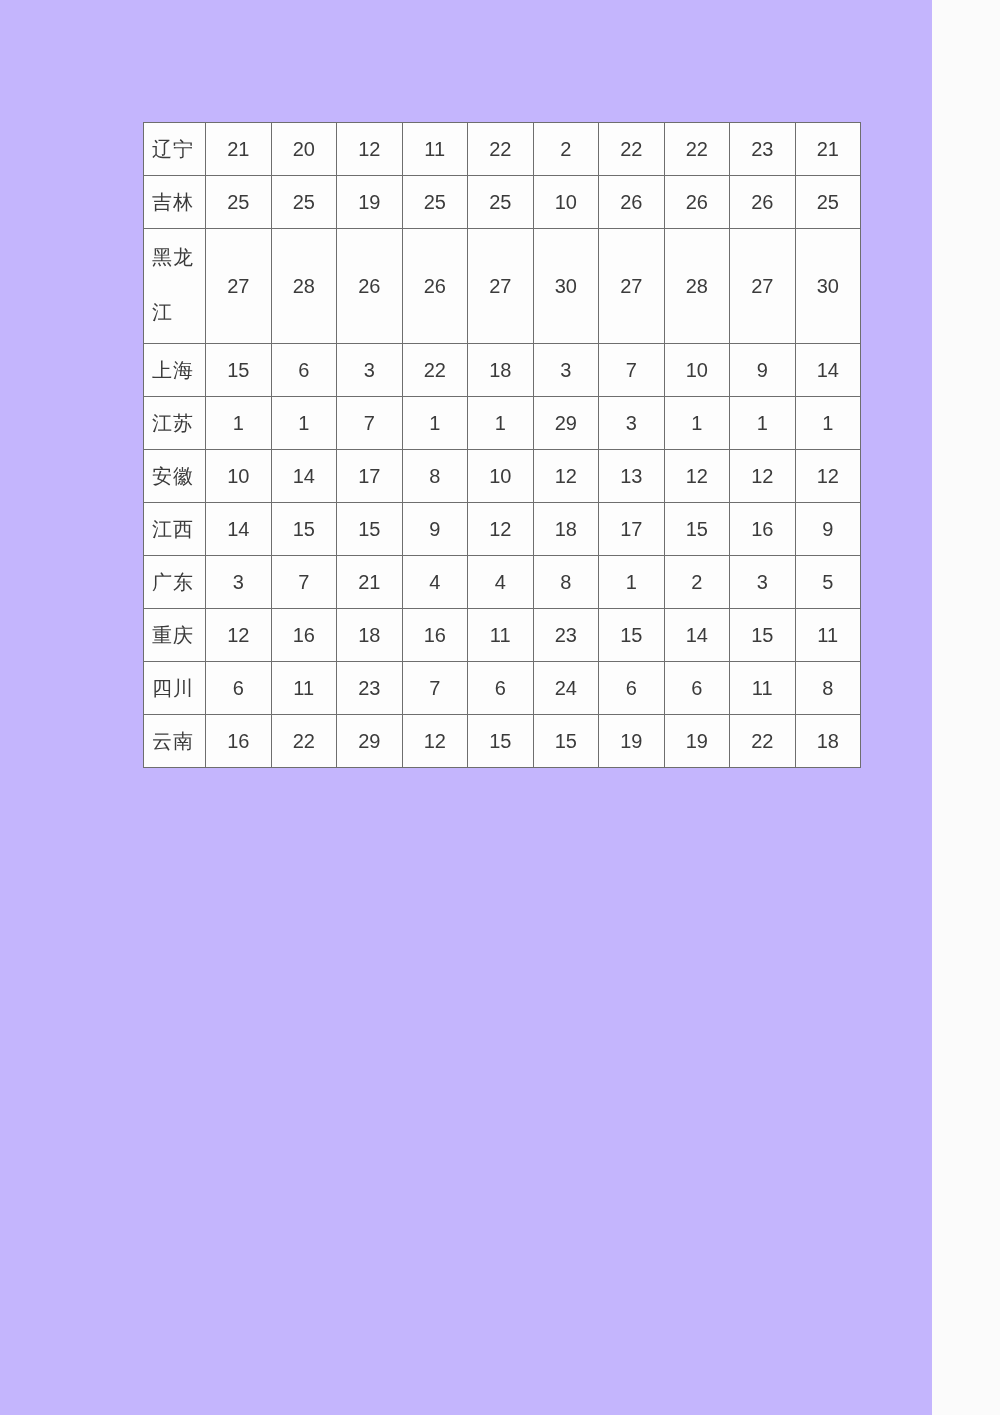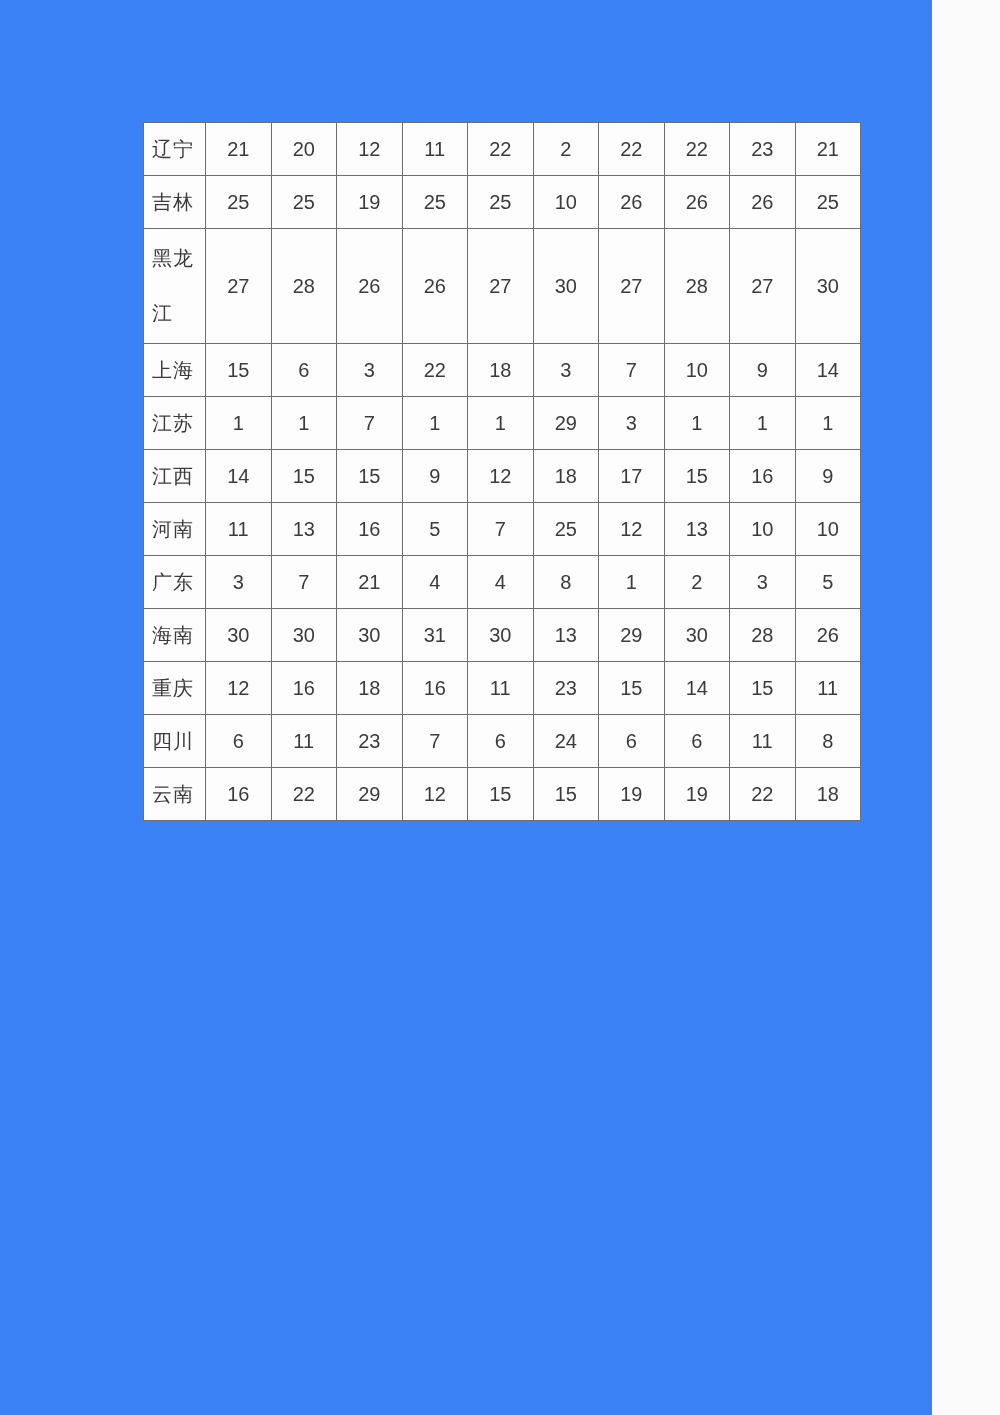--- a/index.html
+++ b/index.html
@@ -11,21 +11,21 @@
     height: 1415px;
     background: #fbfbfb;
     font-family: "Liberation Sans", "DejaVu Sans", sans-serif;
     position: relative;
   }
   .page {
     position: absolute;
     left: 0; top: 0;
     width: 932px;
     height: 1415px;
-    background: #3b82f6;
+    background: #c4b5fd;
   }
   table.rank-table {
     position: absolute;
     left: 143px;
     top: 122px;
     width: 717px;
     border-collapse: collapse;
     table-layout: fixed;
   }
   table.rank-table col.name-col { width: 62px; }
@@ -42,20 +42,21 @@
   table.rank-table tr.tall { height: 107px; }
   td.name-cell {
     text-align: left;
     padding-left: 8px;
     letter-spacing: 1px;
   }
   tr.tall td.name-cell {
     line-height: 55px;
     padding-top: 2px;
     padding-bottom: 2px;
+    font-family: Liberation Mono, monospace;
   }
   td.val-cell {
     text-align: center;
   }
 </style>
 </head>
 <body>
 
 <div class="page">
   <table class="rank-table">
@@ -132,70 +133,57 @@
           <td class="val-cell">7</td>
           <td class="val-cell">1</td>
           <td class="val-cell">1</td>
           <td class="val-cell">29</td>
           <td class="val-cell">3</td>
           <td class="val-cell">1</td>
           <td class="val-cell">1</td>
           <td class="val-cell">1</td>
         </tr>
         <tr>
+          <td class="name-cell">安徽</td>
+          <td class="val-cell">10</td>
+          <td class="val-cell">14</td>
+          <td class="val-cell">17</td>
+          <td class="val-cell">8</td>
+          <td class="val-cell">10</td>
+          <td class="val-cell">12</td>
+          <td class="val-cell">13</td>
+          <td class="val-cell">12</td>
+          <td class="val-cell">12</td>
+          <td class="val-cell">12</td>
+        </tr>
+        <tr>
           <td class="name-cell">江西</td>
           <td class="val-cell">14</td>
           <td class="val-cell">15</td>
           <td class="val-cell">15</td>
           <td class="val-cell">9</td>
           <td class="val-cell">12</td>
           <td class="val-cell">18</td>
           <td class="val-cell">17</td>
           <td class="val-cell">15</td>
           <td class="val-cell">16</td>
           <td class="val-cell">9</td>
-        </tr>
-        <tr>
-          <td class="name-cell">河南</td>
-          <td class="val-cell">11</td>
-          <td class="val-cell">13</td>
-          <td class="val-cell">16</td>
-          <td class="val-cell">5</td>
-          <td class="val-cell">7</td>
-          <td class="val-cell">25</td>
-          <td class="val-cell">12</td>
-          <td class="val-cell">13</td>
-          <td class="val-cell">10</td>
-          <td class="val-cell">10</td>
         </tr>
         <tr>
           <td class="name-cell">广东</td>
           <td class="val-cell">3</td>
           <td class="val-cell">7</td>
           <td class="val-cell">21</td>
           <td class="val-cell">4</td>
           <td class="val-cell">4</td>
           <td class="val-cell">8</td>
           <td class="val-cell">1</td>
           <td class="val-cell">2</td>
           <td class="val-cell">3</td>
           <td class="val-cell">5</td>
-        </tr>
-        <tr>
-          <td class="name-cell">海南</td>
-          <td class="val-cell">30</td>
-          <td class="val-cell">30</td>
-          <td class="val-cell">30</td>
-          <td class="val-cell">31</td>
-          <td class="val-cell">30</td>
-          <td class="val-cell">13</td>
-          <td class="val-cell">29</td>
-          <td class="val-cell">30</td>
-          <td class="val-cell">28</td>
-          <td class="val-cell">26</td>
         </tr>
         <tr>
           <td class="name-cell">重庆</td>
           <td class="val-cell">12</td>
           <td class="val-cell">16</td>
           <td class="val-cell">18</td>
           <td class="val-cell">16</td>
           <td class="val-cell">11</td>
           <td class="val-cell">23</td>
           <td class="val-cell">15</td>

